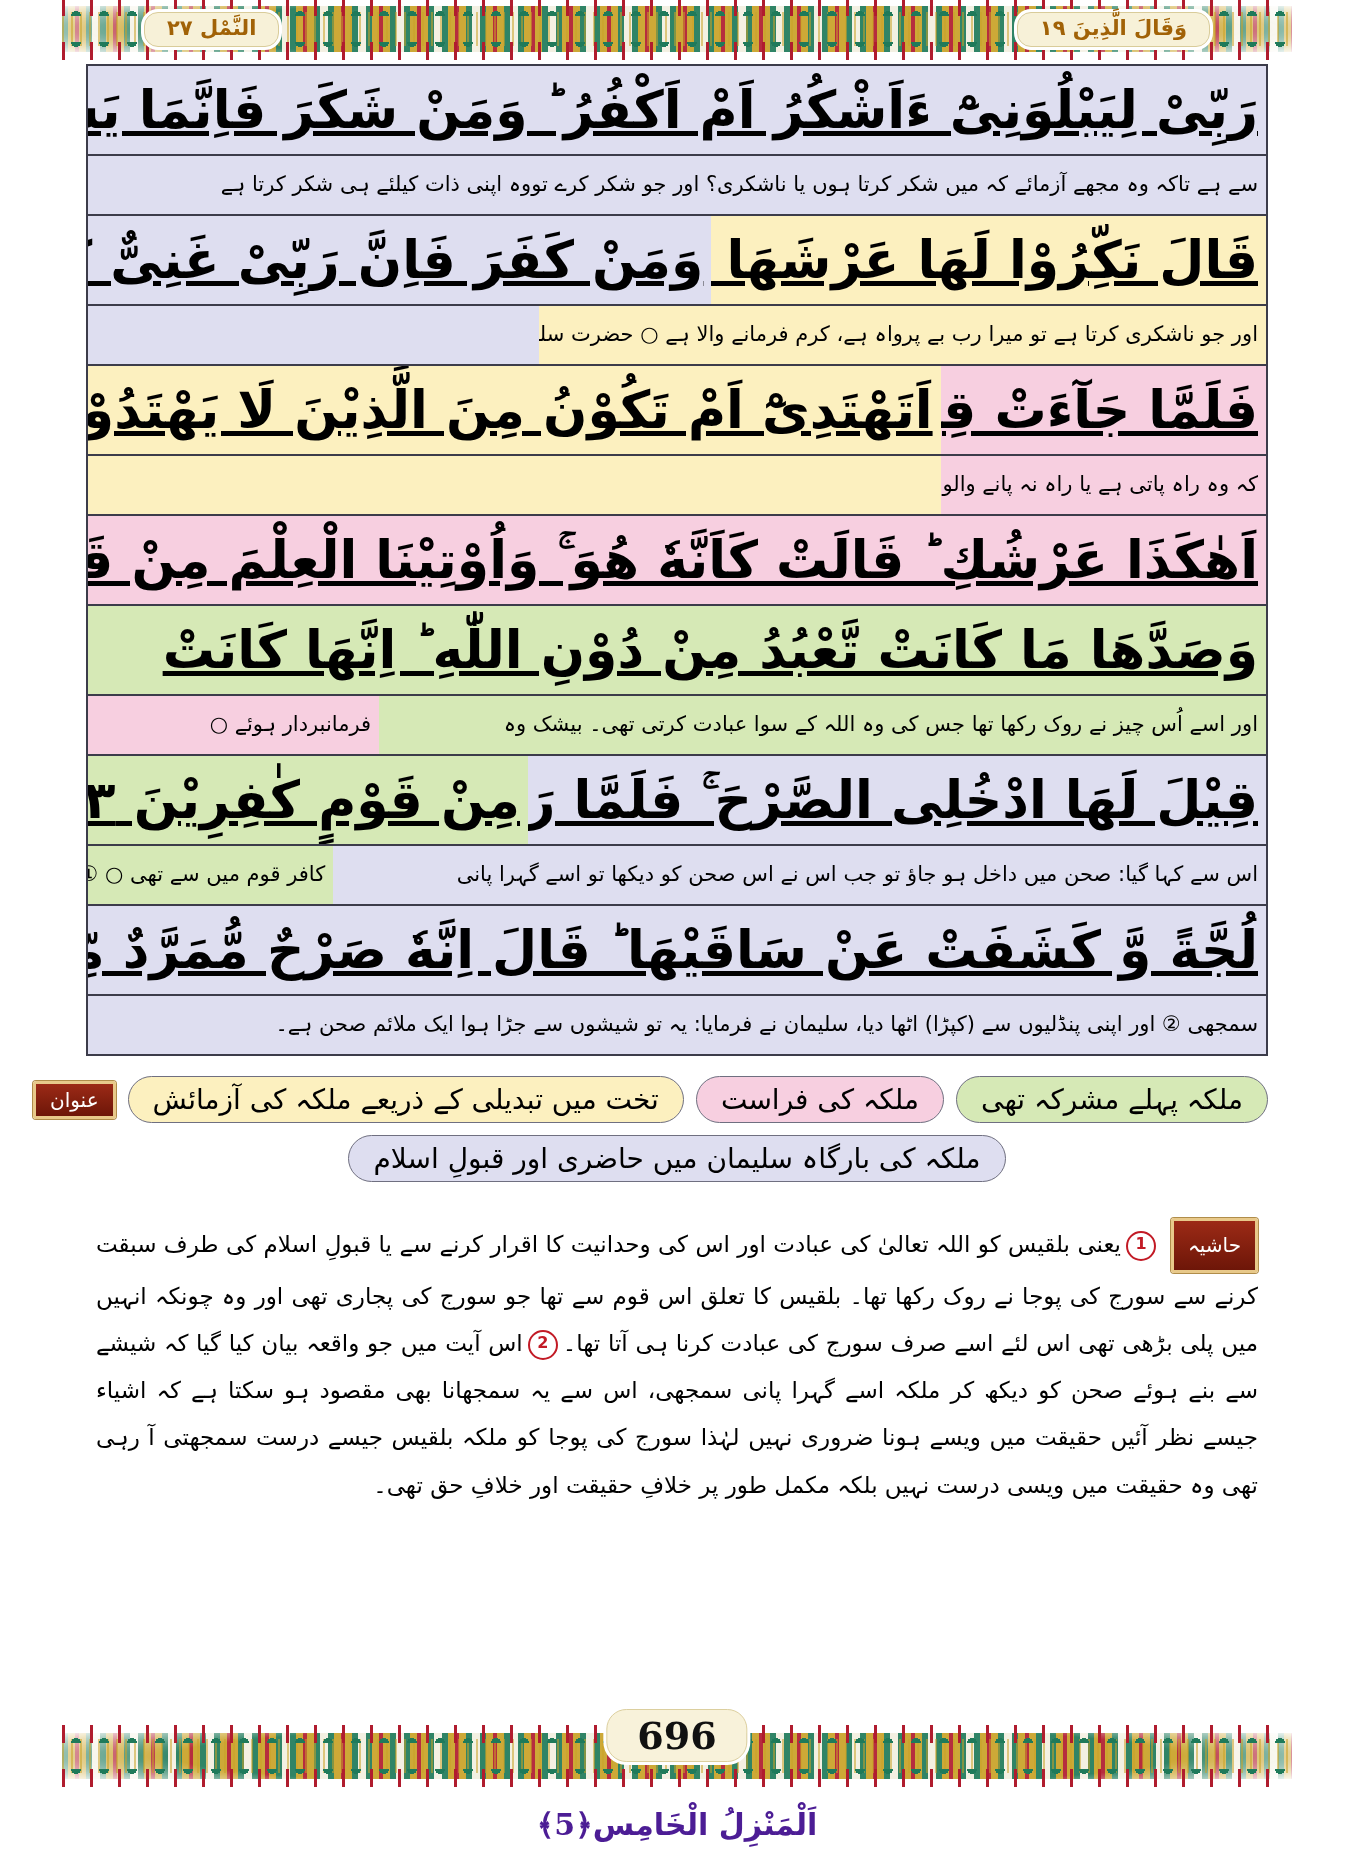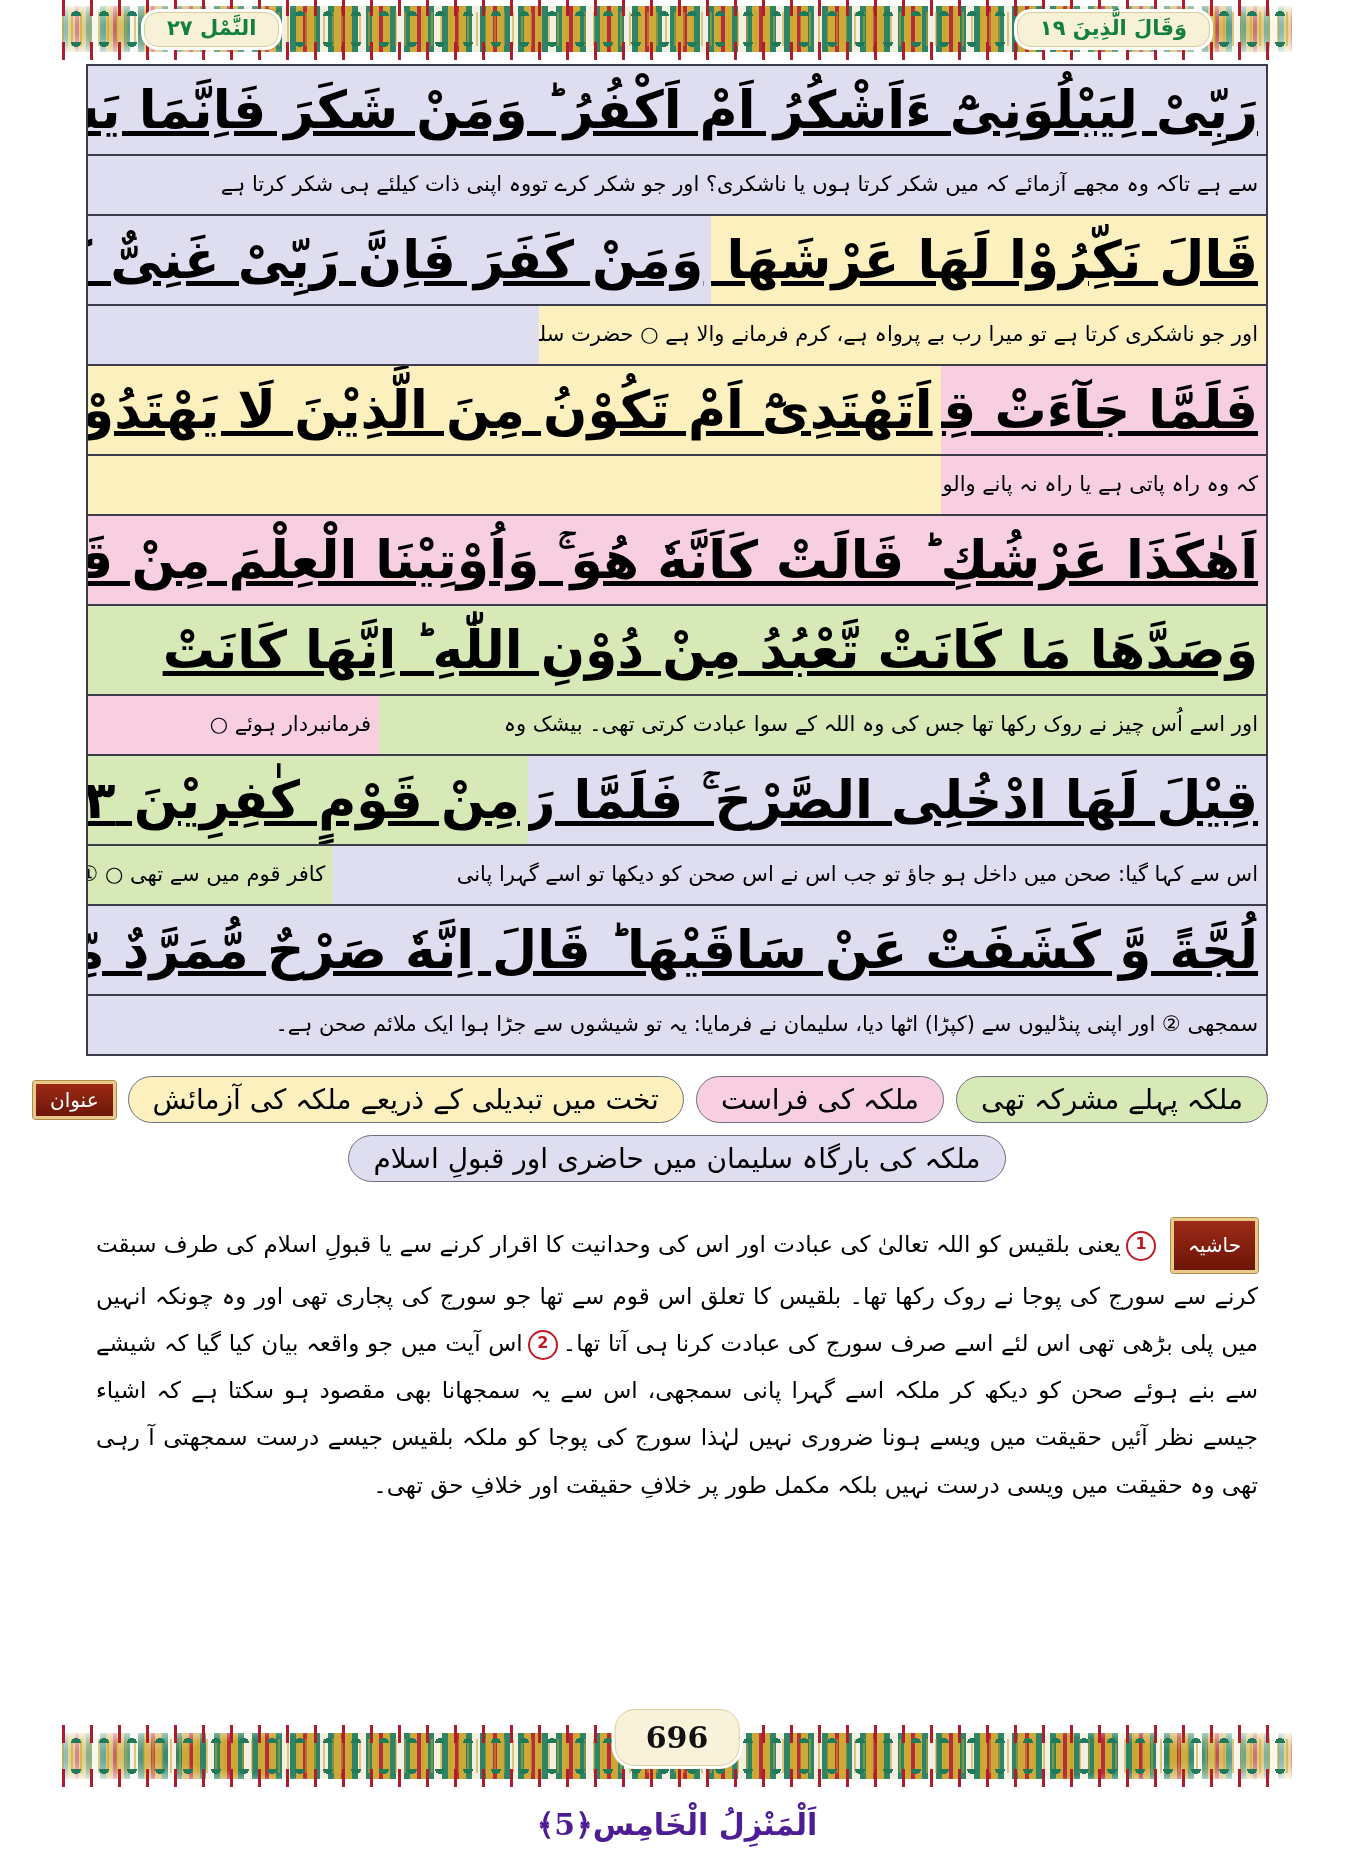--- a/index.html
+++ b/index.html
@@ -58,21 +58,21 @@
     background:repeating-linear-gradient(90deg,
       rgba(201,162,39,.55) 0 2px,transparent 2px 9px);
   }
   .cartouche{
     position:absolute;
     background:#f7f1d8;
     border:1px solid #d9cc9a;
     border-radius:14px;
     padding:3px 22px 6px;
     font-family:"DejaVu Sans","Liberation Sans",sans-serif;
-    font-size:21px;font-weight:700;color:#15803d;
+    font-size:21px;font-weight:700;color:#a16207;
     white-space:nowrap;z-index:4;
     box-shadow:0 0 0 3px #fff;
     direction:rtl;
   }
   .cartouche.left{right:auto;left:82px;}
   .cartouche.right{left:auto;right:82px;}
 
   
   .ayat-block{
     margin:6px 86px 0;
@@ -182,22 +182,22 @@
     margin-top:auto;
     padding-bottom:22px;
   }
   .page-num{
     position:absolute;
     left:50%;transform:translateX(-50%);
     top:-18px;
     background:#f8f2da;
     border:1px solid #dccf9e;
     border-radius:20px;
-    padding:10px 30px;
-    font-size:30px;font-weight:700;color:#111;
+    padding:3px 30px;
+    font-size:38px;font-weight:700;color:#111;
     z-index:5;
     box-shadow:0 0 0 3px #fff;
     font-family:"DejaVu Serif","Liberation Serif",serif;
   }
   .manzil{
     text-align:center;
     font-size:30px;font-weight:700;
     margin-top:22px;color:#4c1d95;
     direction:rtl;
     font-family:"DejaVu Sans","Liberation Sans",sans-serif;

